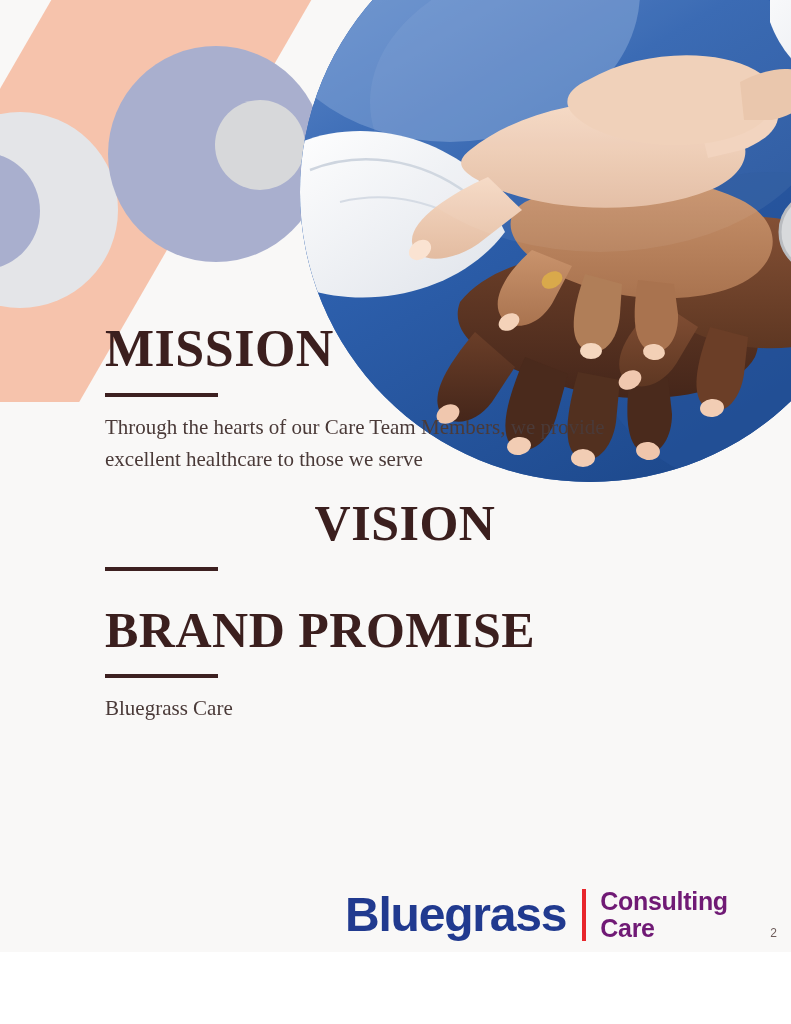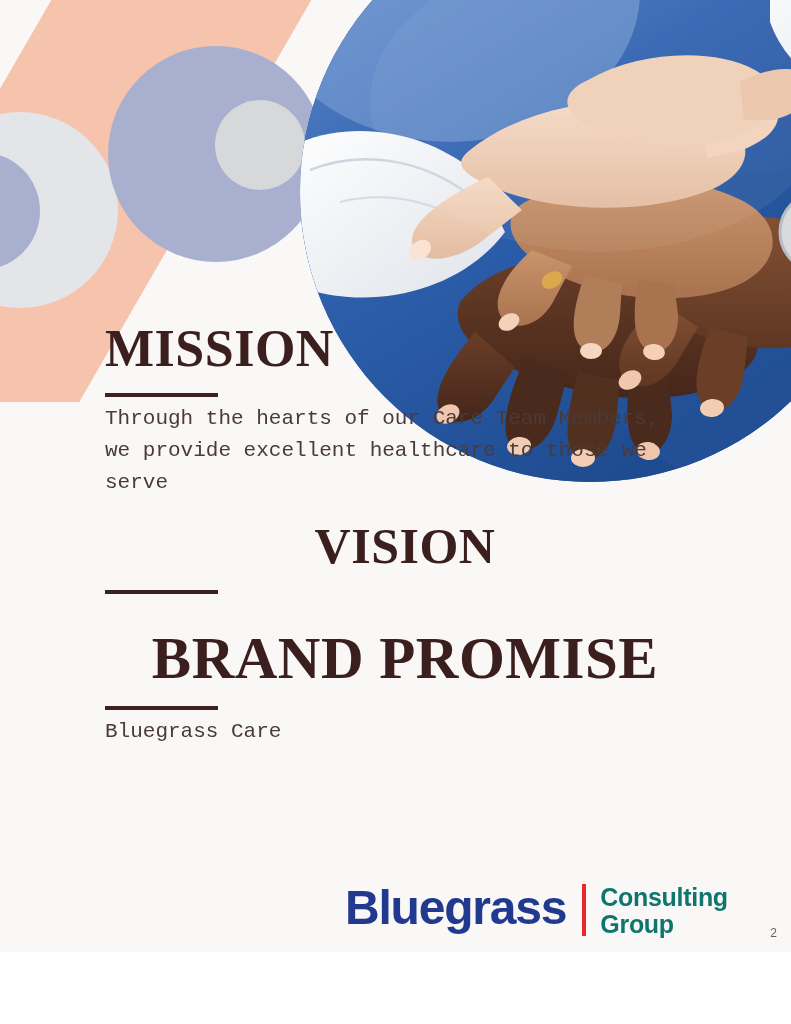--- a/index.html
+++ b/index.html
@@ -85,47 +85,47 @@
 
   .sec-heading {
     font-family:"Liberation Serif", serif;
     font-weight:bold;
     color:#3B1F1E;
     letter-spacing:0.5px;
     line-height:1.02;
   }
   .h-mission      { font-size:52px; }
   .h-vision       { font-size:50px;text-align:center; }
-  .h-brandpromise { font-size:59px;text-align:center; }
+  .h-brandpromise { font-size:50px; }
 
   .rule {
     width:113px; height:4px;
     background:#3D2020;
     margin-top:18px;
   }
 
   .sec-body {
-    font-family:Liberation Mono, monospace;
+    font-family:Liberation Serif, serif;
     font-size:21px;
     line-height:1.52;
     color:#4A3A38;
-    margin-top:6px;
+    margin-top:15px;
     max-width:575px;
     font-weight:400;
   }
 
   .sp-mission-vision      { height:22px; }
   .sp-vision-brand        { height:34px; }
 
   
   .logo {
     position:absolute;
     left:345px; top:884px;
     display:flex;
-    align-items:flex-start;
+    align-items:center;
     height:62px;
   }
   .logo-word {
     font-family:"Liberation Sans", sans-serif;
     font-weight:bold;
     font-size:48px;
     line-height:1;
     color:#213A8F;
     letter-spacing:-1.2px;
   }
@@ -133,21 +133,21 @@
     width:4px;
     height:52px;
     background:#E8262C;
     margin:0 14px 0 16px;
   }
   .logo-sub {
     font-family:"Liberation Sans", sans-serif;
     font-weight:bold;
     font-size:25px;
     line-height:1.08;
-    color:#0f766e;
+    color:#701a75;
     letter-spacing:-0.3px;
   }
 
   
   .page-number {
     position:absolute;
     right:14px; bottom:12px;
     font-family:"Liberation Sans", sans-serif;
     font-size:12px;
     color:#6E5C5A;
@@ -288,19 +288,19 @@
       <div class="sec-body">Bluegrass Care</div>
     </div>
 
   </div>
 
   <div class="logo">
     <span class="logo-word">Bluegrass</span>
     <span class="logo-divider"></span>
     <span class="logo-sub">
       <span>Consulting</span><br>
-      <span>Group</span>
+      <span>Care</span>
     </span>
   </div>
 
   <div class="page-number">2</div>
 
 </div>
 
 </body></html>

